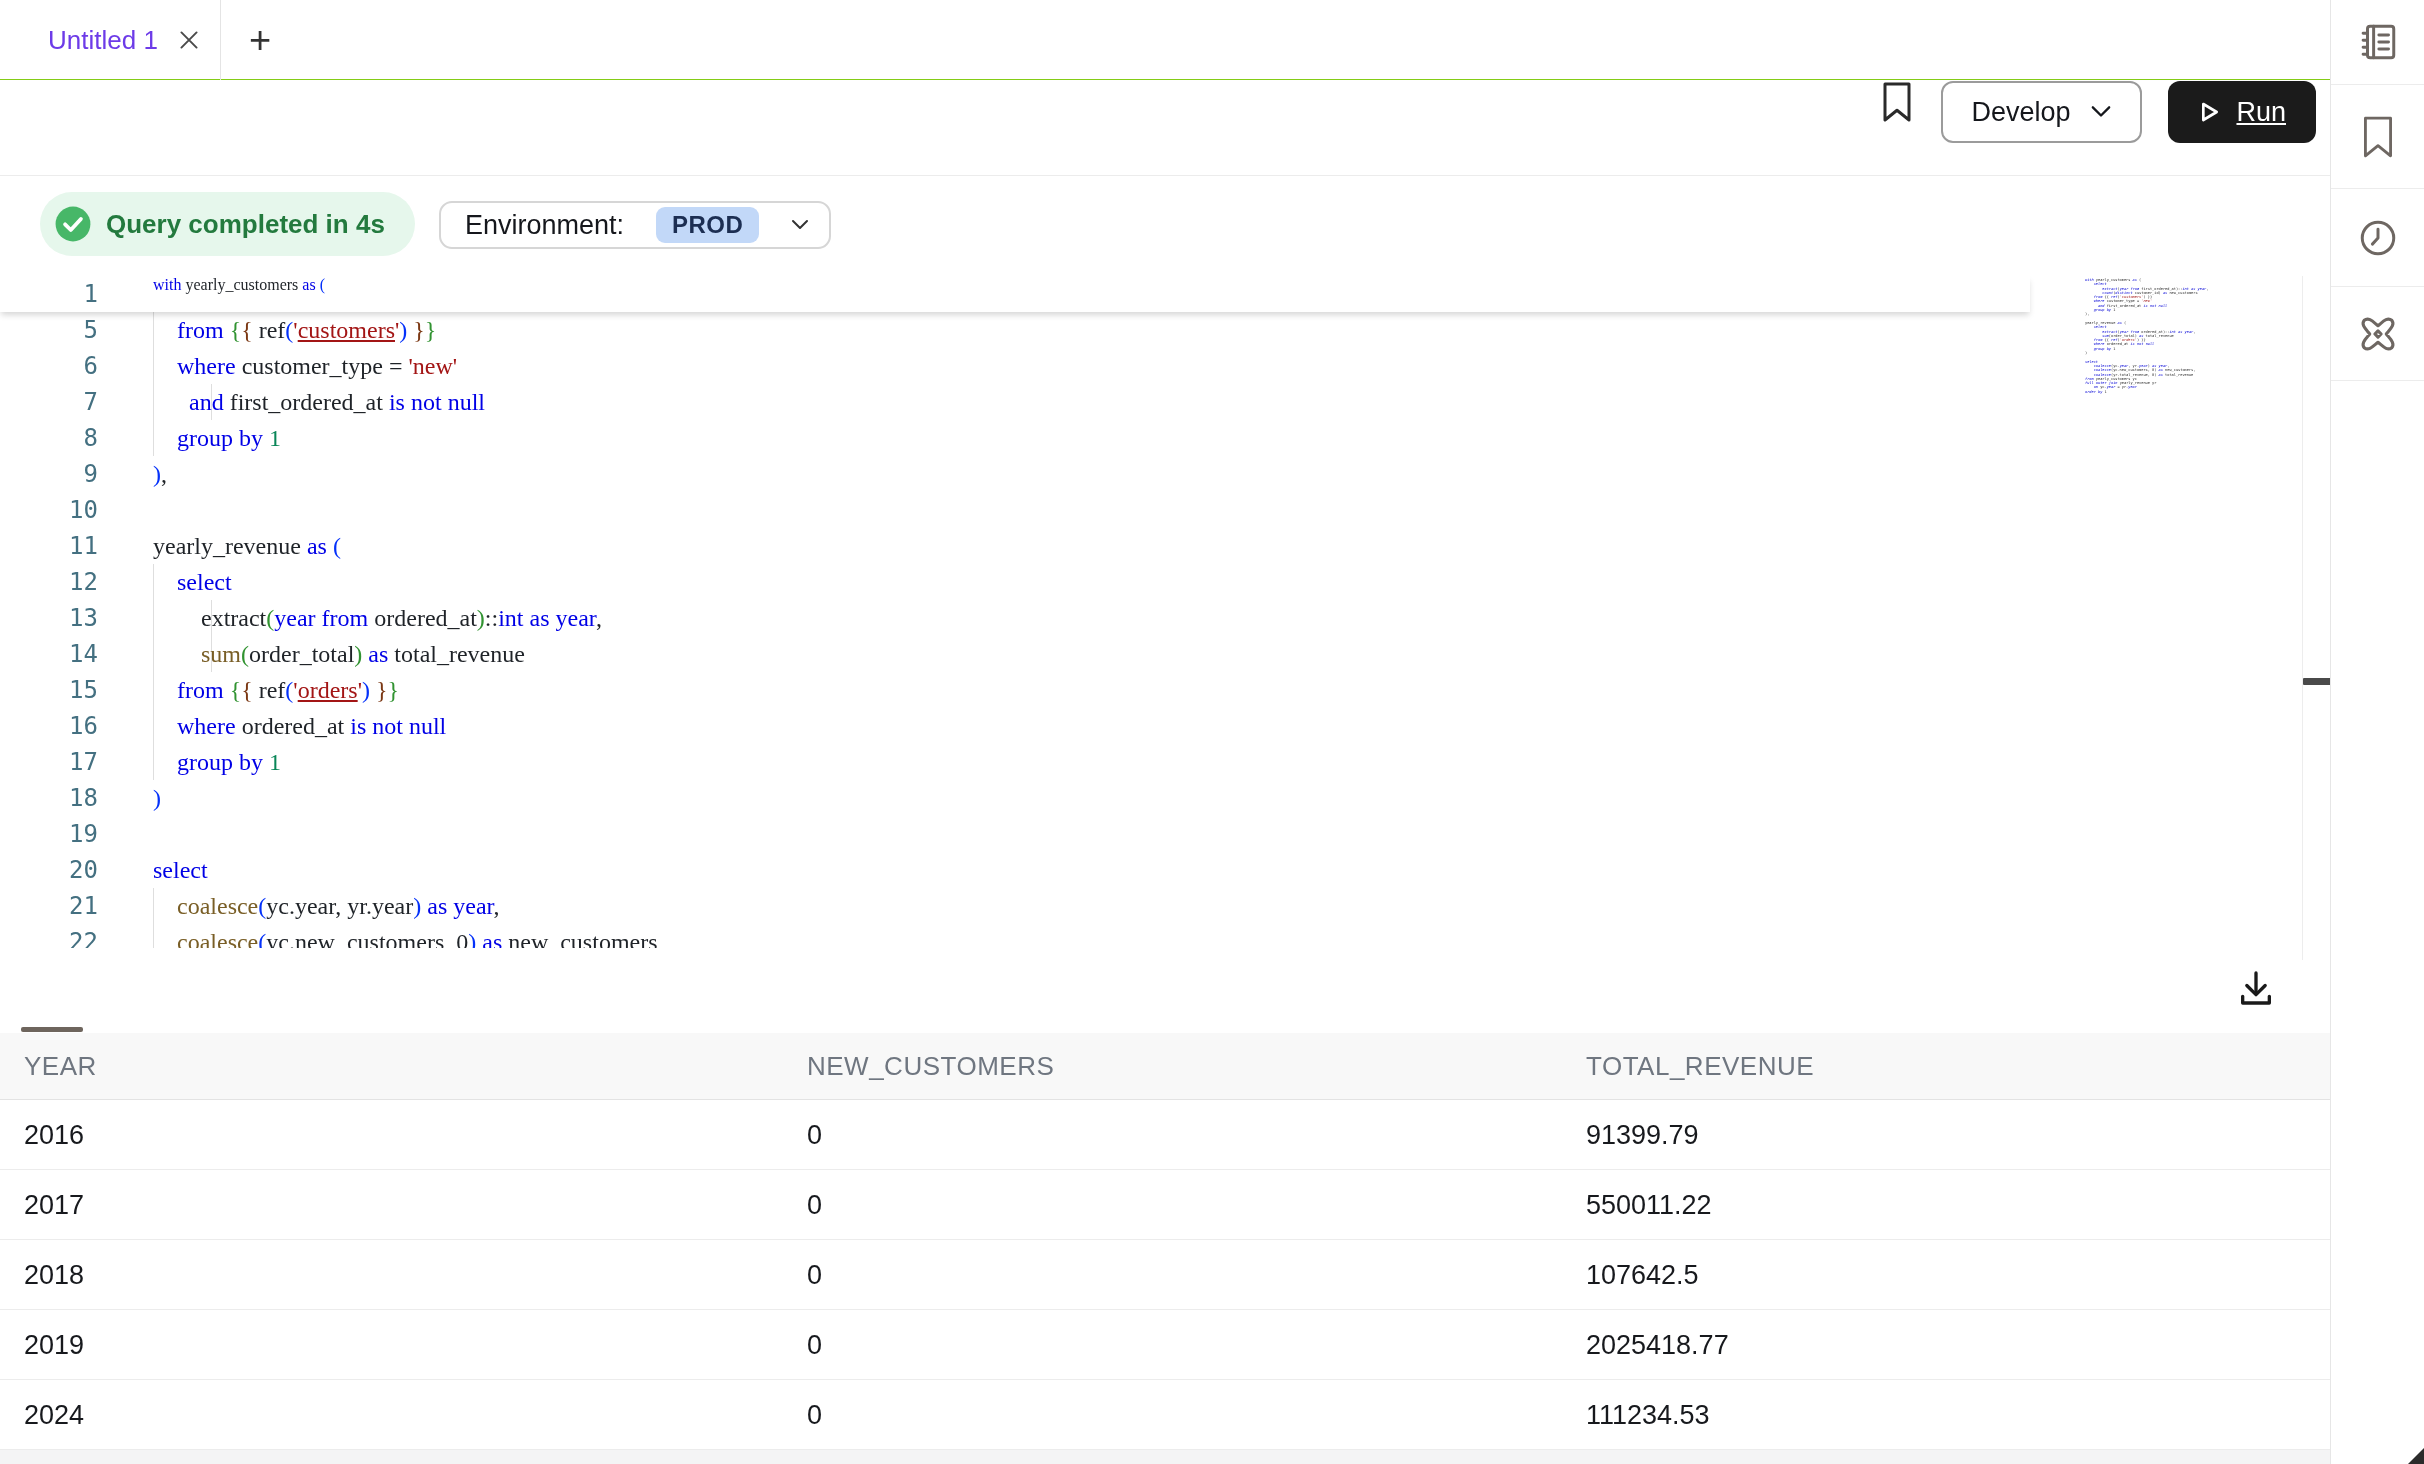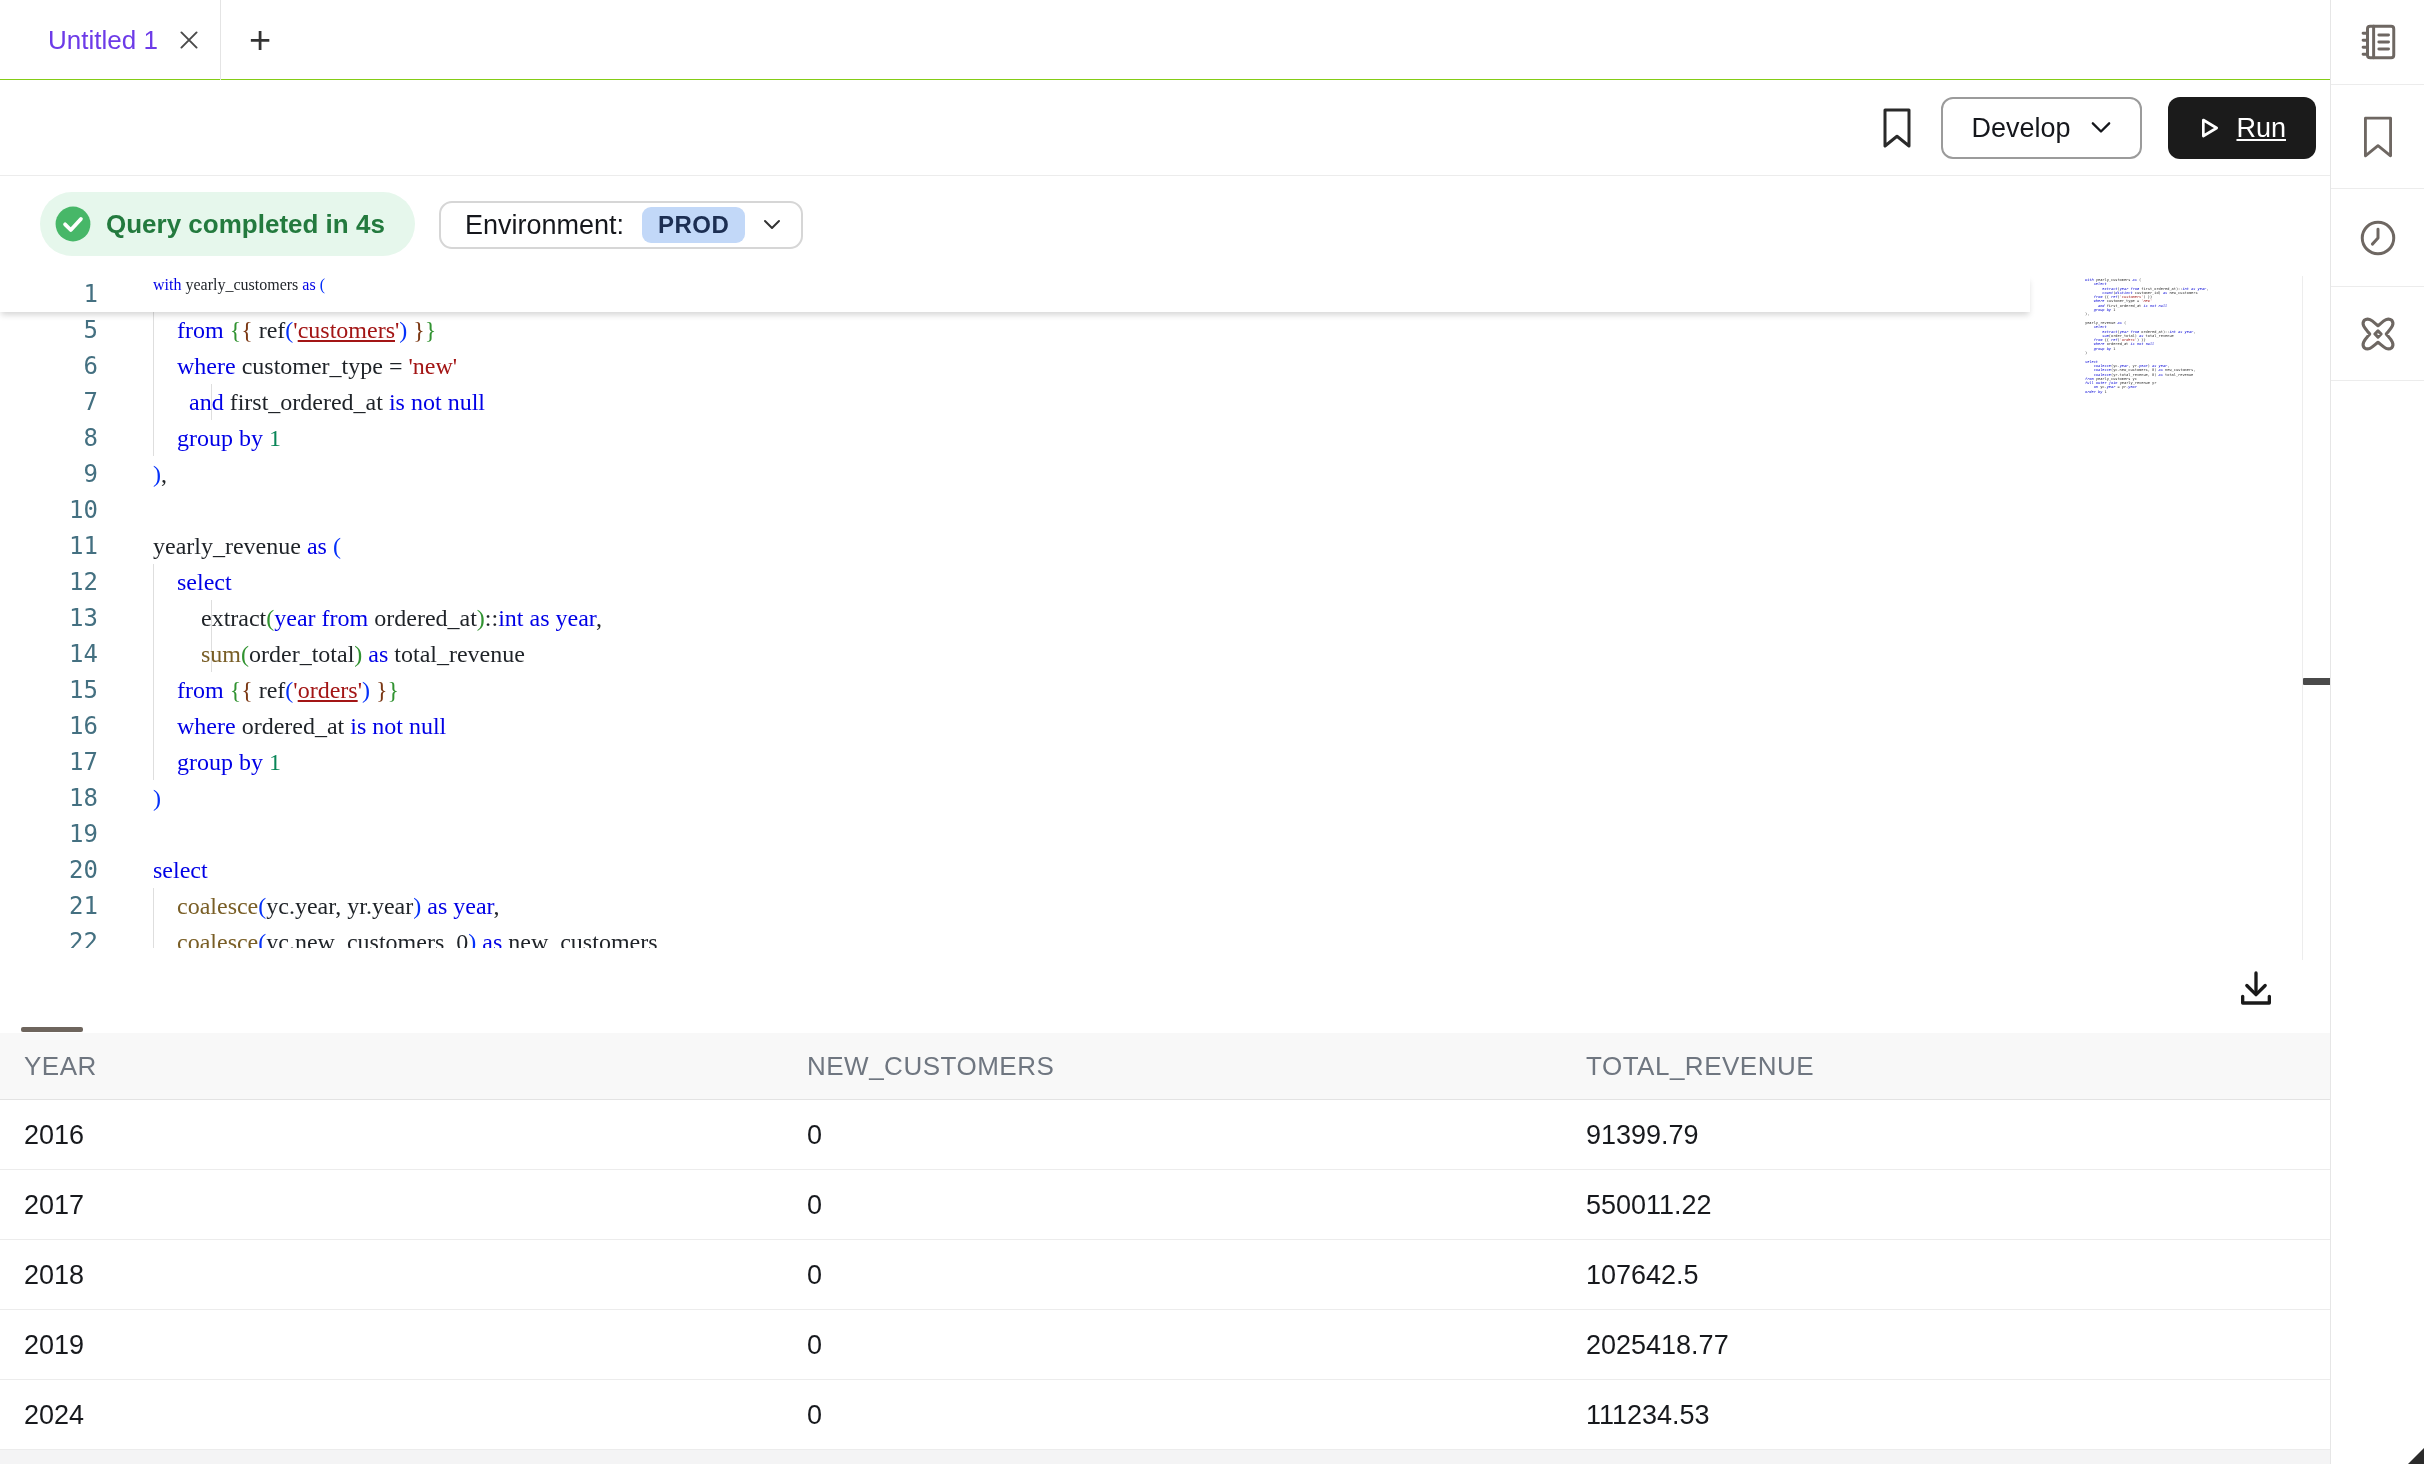--- a/index.html
+++ b/index.html
@@ -10,30 +10,30 @@
   
   #tabbar { position:absolute; left:0; top:0; width:2330px; height:80px; background:#fff; border-bottom:1px solid #84cc16; }
   .tab { position:absolute; left:0; top:0; height:80px; display:flex; align-items:center; padding:0 24px 0 48px; gap:18px; cursor:pointer; }
   .tab-label { font-size:26px; color:#6d3be8; }
   .tab-close { width:26px; height:26px; stroke:#4a4a4a; stroke-width:1.8; cursor:pointer; }
   .tab-divider { position:absolute; left:220px; top:0; height:80px; width:1px; background:#e4e4e4; }
   .tab-add { position:absolute; left:238px; top:18px; width:44px; height:44px; font-size:38px; color:#333; display:flex; align-items:center; justify-content:center; cursor:pointer; font-weight:300; }
 
   
   #toolbar { position:absolute; left:0; top:81px; width:2330px; height:95px; border-bottom:1px solid #ececec; background:#fff; }
-  #toolbar-right { position:absolute; right:14px; top:0; height:94px; display:flex; align-items:center; gap:26px; }
+  #toolbar-right { position:absolute; right:14px; top:0; height:94px; display:flex; align-items:flex-start; gap:26px; }
   .icon-btn { background:none; border:none; cursor:pointer; display:flex; align-items:center; justify-content:center; }
   #develop-btn { height:62px; padding:0 28px; border:2px solid #9b9b9b; border-radius:12px; background:#fff; font-family:"Liberation Sans",sans-serif; font-size:27px; color:#15171c; display:flex; align-items:center; gap:20px; cursor:pointer; }
   #run-btn { height:62px; padding:0 30px; border:none; border-radius:12px; background:#1b1b1b; font-family:"Liberation Sans",sans-serif; font-size:27px; color:#fff; display:flex; align-items:center; gap:14px; cursor:pointer;text-decoration:underline; }
 
   
   #status-row { position:absolute; left:40px; top:192px; display:flex; align-items:center; gap:24px; }
   #query-pill { height:64px; border-radius:32px; background:#e6f7ec; display:flex; align-items:center; gap:14px; padding:0 30px 0 14px; }
   #query-pill-text { font-size:26px; font-weight:bold; color:#237a3e; }
-  #env-box { height:48px; margin-top:2px; border:2px solid #d6d6d6; border-radius:13px; background:#fff; display:flex; align-items:center; gap:18px; padding:0 20px 0 24px; cursor:pointer; }
+  #env-box { height:48px; margin-top:2px; border:2px solid #d6d6d6; border-radius:13px; background:#fff; display:flex; align-items:center; gap:32px; padding:0 20px 0 24px; cursor:pointer; }
   #env-label { font-size:27px; color:#15171c; }
   #env-pill { height:36px; border-radius:9px; background:#c2d8f8; display:flex; align-items:center; padding:0 16px; font-size:24px; font-weight:bold; color:#1c2e52; letter-spacing:0.5px; }
 
   
   #editor { position:absolute; left:0; top:276px; width:2302px; height:672px; overflow:hidden; background:#fff; }
   .code-row { position:absolute; left:0; height:36px; width:100%; font-family:"DejaVu Sans Mono", monospace; font-size:24px; line-height:36px; }
   .ln { position:absolute; left:0; width:98px; text-align:right; color:#447081; font-family:"DejaVu Sans Mono", monospace; font-size:24px; line-height:36px; }
   .cd { position:absolute; left:153px; white-space:pre;font-family:Liberation Serif, serif; }
   .guide { position:absolute; top:0; width:1px; height:36px; background:#dedede; }
   .guide.g1 { left:153px; } .guide.g2 { left:211px; }

